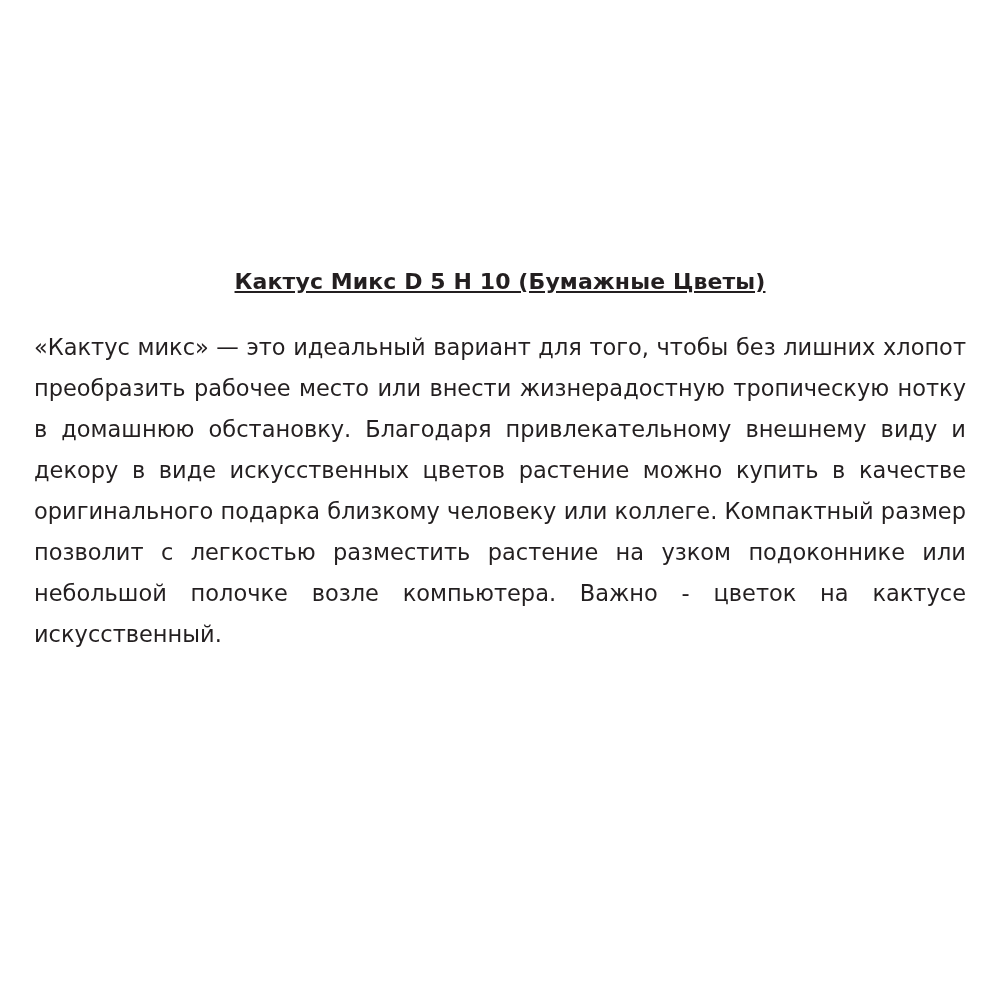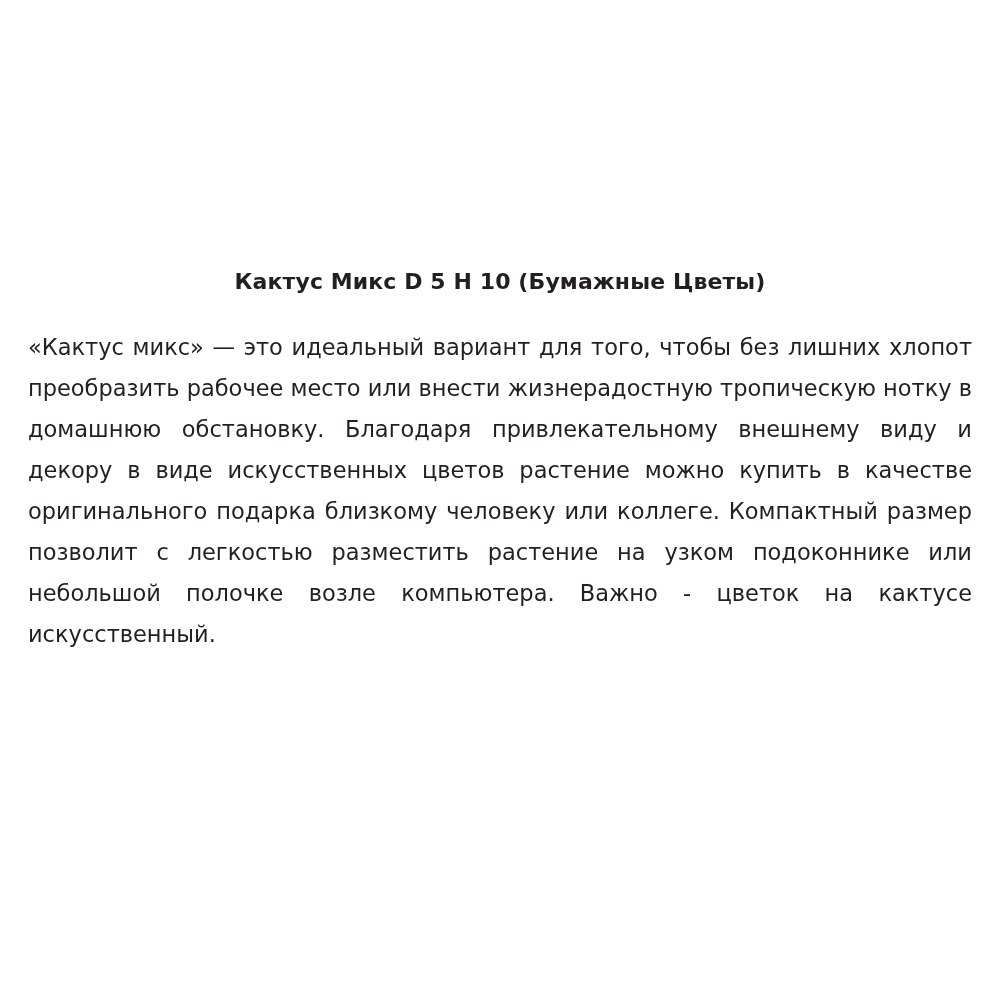--- a/index.html
+++ b/index.html
@@ -27,27 +27,28 @@
     width: 944px;
   }
   .doc-title {
     font-size: 22px;
     font-weight: bold;
     text-align: center;
     line-height: 1.3;
     margin: 0 0 30px 0;
     color: #231f20;
     letter-spacing: 0.1px;
+    text-decoration: underline;
   }
   .doc-paragraph {
     font-size: 22.5px;
     line-height: 41px;
     text-align: justify;
     text-justify: inter-word;
-    margin: 0;
+    margin: 6px;
     color: #231f20;
   }
 </style>
 </head>
 <body>
 
 <div class="page">
   <div class="content">
     <h1 class="doc-title">Кактус Микс D 5 H 10 (Бумажные Цветы)</h1>
     <p class="doc-paragraph">«Кактус микс» — это идеальный вариант для того, чтобы без лишних хлопот преобразить рабочее место или внести жизнерадостную тропическую нотку в домашнюю обстановку. Благодаря привлекательному внешнему виду и декору в виде искусственных цветов растение можно купить в качестве оригинального подарка близкому человеку или коллеге. Компактный размер позволит с легкостью разместить растение на узком подоконнике или небольшой полочке возле компьютера. Важно - цветок на кактусе искусственный.</p>

